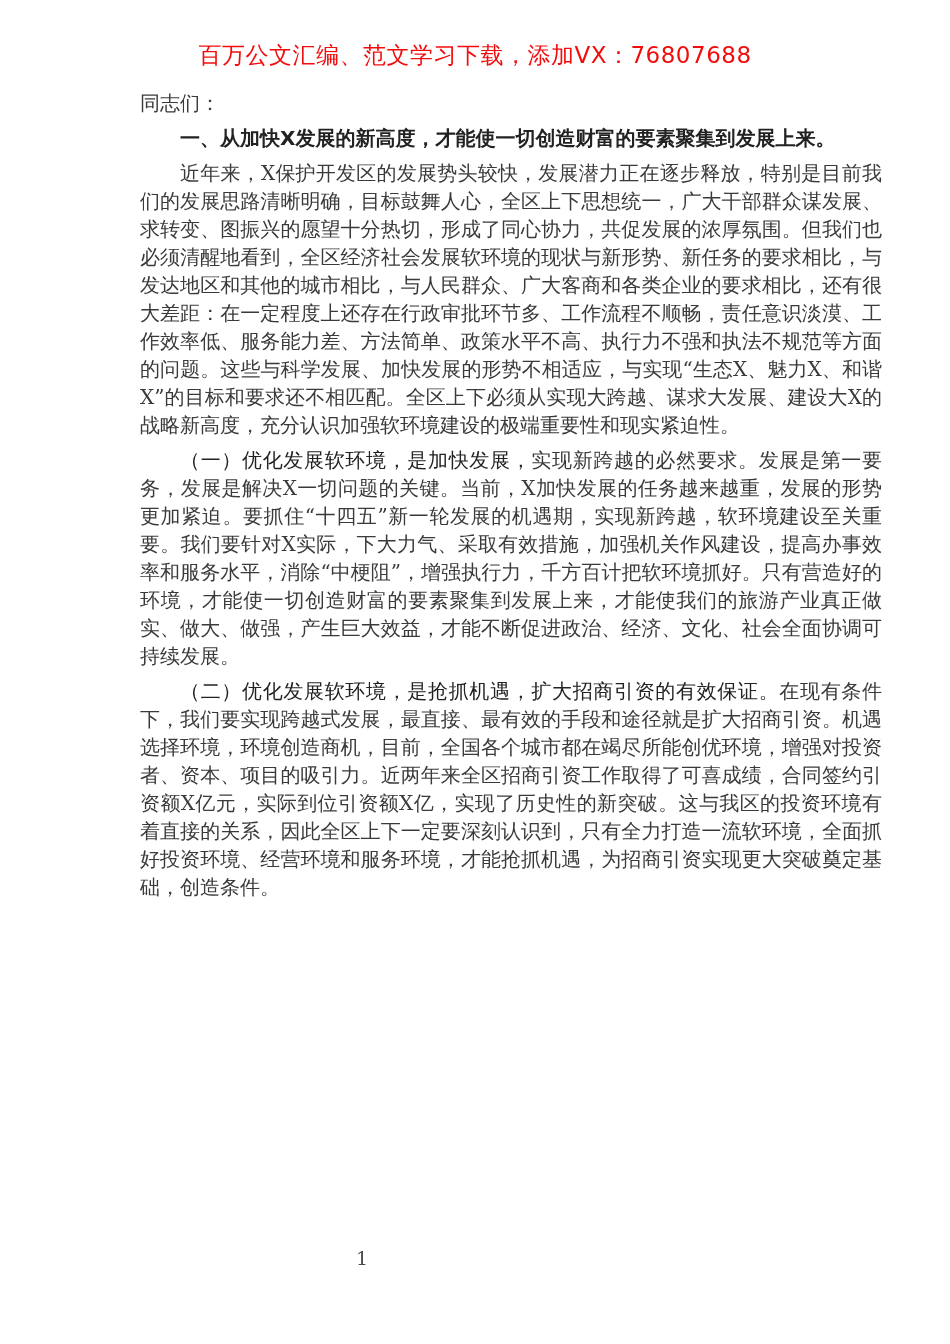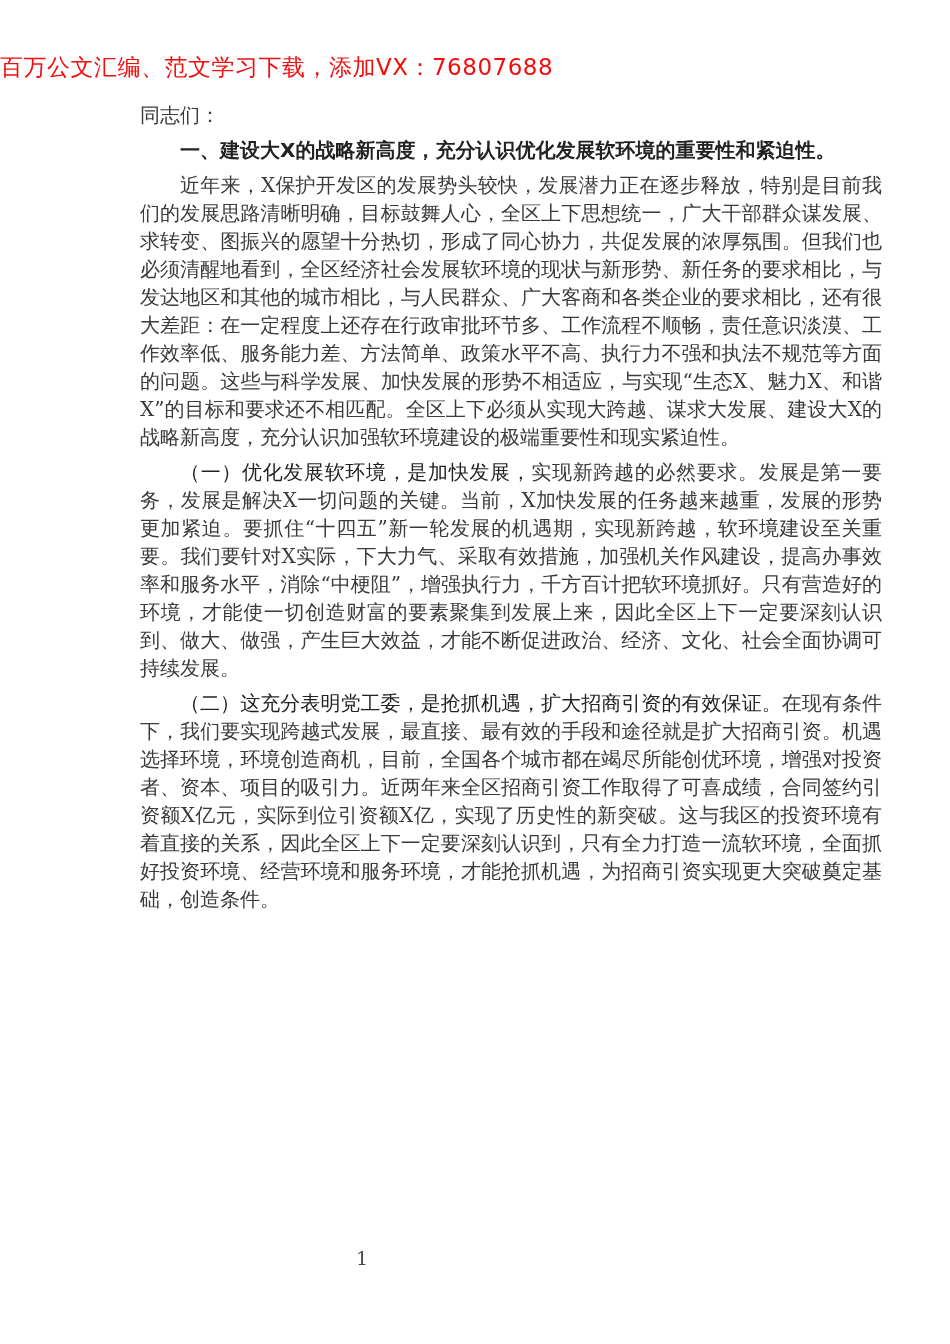--- a/index.html
+++ b/index.html
@@ -10,21 +10,22 @@
   .page {
     position: relative;
     width: 950px;
     height: 1344px;
     background: #ffffff;
     overflow: hidden;
     font-family: "DejaVu Serif", "Liberation Serif", serif;
     color: #3a3a3a;
   }
   .notice {
-    padding-top: 54px;
+    padding-top: 42px;
+    text-align: center;
     color: #f20d0d;
     font-family: "DejaVu Sans", "Liberation Sans", sans-serif;
     font-size: 23px;
     line-height: 27px;
     letter-spacing: 0.5px;
   }
   .content {
     padding: 20px 68px 0 140px;
     text-align: justify;
     font-size: 20px;
@@ -66,26 +67,26 @@
 <div class="page">
 
   <div class="notice">百万公文汇编、范文学习下载，添加VX：76807688</div>
 
   <div class="content">
 
     <p class="salutation">同志们：</p>
 
 
 
-    <p class="para section-heading">一、建设大X的战略新高度，充分认识优化发展软环境的重要性和紧迫性。</p>
+    <p class="para section-heading">一、从加快X发展的新高度，才能使一切创造财富的要素聚集到发展上来。</p>
 
     <p class="para">近年来，X保护开发区的发展势头较快，发展潜力正在逐步释放，特别是目前我们的发展思路清晰明确，目标鼓舞人心，全区上下思想统一，广大干部群众谋发展、求转变、图振兴的愿望十分热切，形成了同心协力，共促发展的浓厚氛围。但我们也必须清醒地看到，全区经济社会发展软环境的现状与新形势、新任务的要求相比，与发达地区和其他的城市相比，与人民群众、广大客商和各类企业的要求相比，还有很大差距：在一定程度上还存在行政审批环节多、工作流程不顺畅，责任意识淡漠、工作效率低、服务能力差、方法简单、政策水平不高、执行力不强和执法不规范等方面的问题。这些与科学发展、加快发展的形势不相适应，与实现“生态X、魅力X、和谐X”的目标和要求还不相匹配。全区上下必须从实现大跨越、谋求大发展、建设大X的战略新高度，充分认识加强软环境建设的极端重要性和现实紧迫性。</p>
 
-    <p class="para"><span class="lead">（一）优化发展软环境，是加快发展，</span><span>实现新跨越的必然要求。发展是第一要务，发展是解决X一切问题的关键。当前，X加快发展的任务越来越重，发展的形势更加紧迫。要抓住“十四五”新一轮发展的机遇期，实现新跨越，软环境建设至关重要。我们要针对X实际，下大力气、采取有效措施，加强机关作风建设，提高办事效率和服务水平，消除“中梗阻”，增强执行力，千方百计把软环境抓好。只有营造好的环境，才能使一切创造财富的要素聚集到发展上来，因此全区上下一定要深刻认识到、做大、做强，产生巨大效益，才能不断促进政治、经济、文化、社会全面协调可持续发展。</span></p>
+    <p class="para"><span class="lead">（一）优化发展软环境，是加快发展，</span><span>实现新跨越的必然要求。发展是第一要务，发展是解决X一切问题的关键。当前，X加快发展的任务越来越重，发展的形势更加紧迫。要抓住“十四五”新一轮发展的机遇期，实现新跨越，软环境建设至关重要。我们要针对X实际，下大力气、采取有效措施，加强机关作风建设，提高办事效率和服务水平，消除“中梗阻”，增强执行力，千方百计把软环境抓好。只有营造好的环境，才能使一切创造财富的要素聚集到发展上来，才能使我们的旅游产业真正做实、做大、做强，产生巨大效益，才能不断促进政治、经济、文化、社会全面协调可持续发展。</span></p>
 
-    <p class="para"><span class="lead">（二）这充分表明党工委，是抢抓机遇，扩大招商引资的有效保证。</span><span>在现有条件下，我们要实现跨越式发展，最直接、最有效的手段和途径就是扩大招商引资。机遇选择环境，环境创造商机，目前，全国各个城市都在竭尽所能创优环境，增强对投资者、资本、项目的吸引力。近两年来全区招商引资工作取得了可喜成绩，合同签约引资额X亿元，实际到位引资额X亿，实现了历史性的新突破。这与我区的投资环境有着直接的关系，因此全区上下一定要深刻认识到，只有全力打造一流软环境，全面抓好投资环境、经营环境和服务环境，才能抢抓机遇，为招商引资实现更大突破奠定基础，创造条件。</span></p>
+    <p class="para"><span class="lead">（二）优化发展软环境，是抢抓机遇，扩大招商引资的有效保证。</span><span>在现有条件下，我们要实现跨越式发展，最直接、最有效的手段和途径就是扩大招商引资。机遇选择环境，环境创造商机，目前，全国各个城市都在竭尽所能创优环境，增强对投资者、资本、项目的吸引力。近两年来全区招商引资工作取得了可喜成绩，合同签约引资额X亿元，实际到位引资额X亿，实现了历史性的新突破。这与我区的投资环境有着直接的关系，因此全区上下一定要深刻认识到，只有全力打造一流软环境，全面抓好投资环境、经营环境和服务环境，才能抢抓机遇，为招商引资实现更大突破奠定基础，创造条件。</span></p>
 
 
   </div>
 
   <div class="page-number">1</div>
 
 </div>
 
 </body></html>

